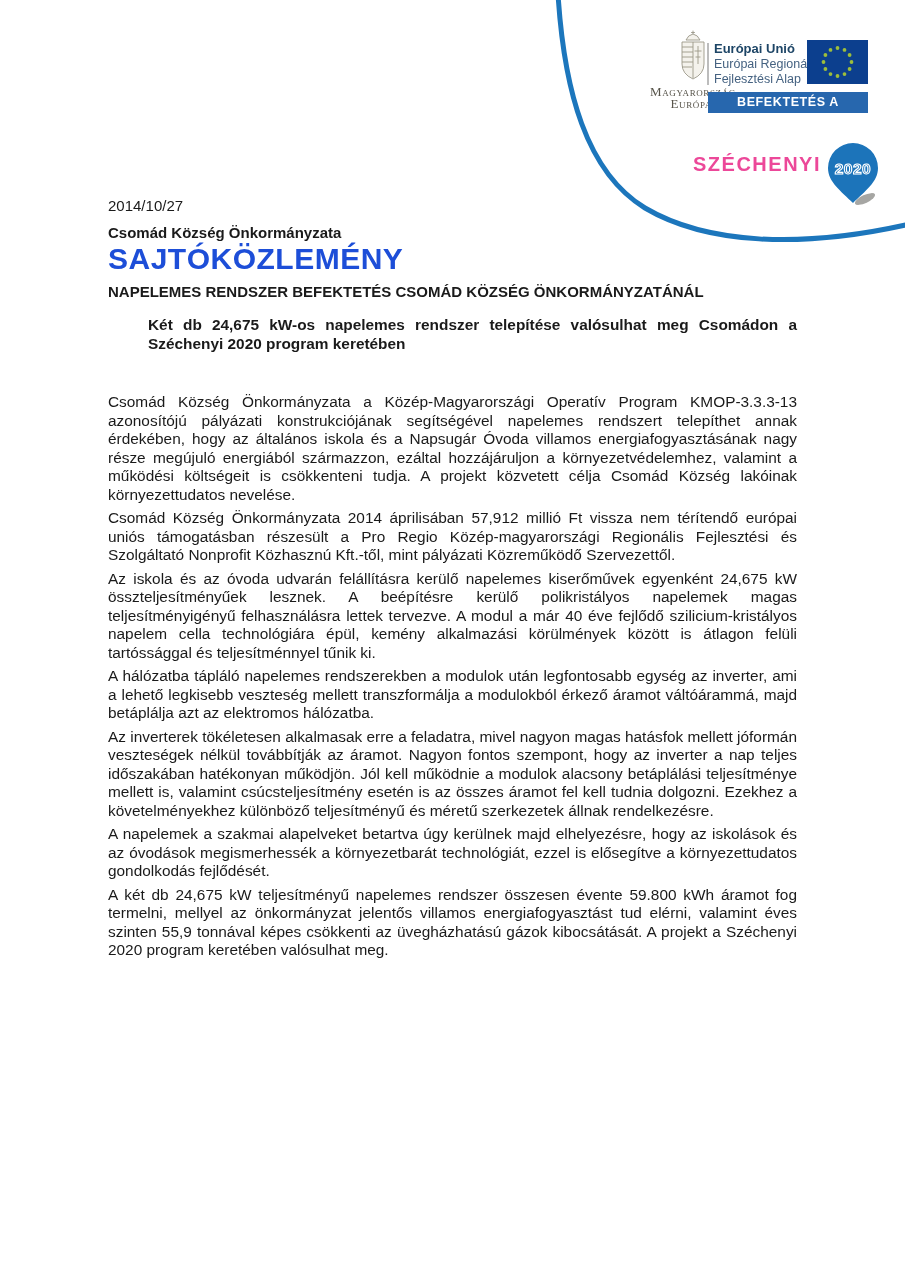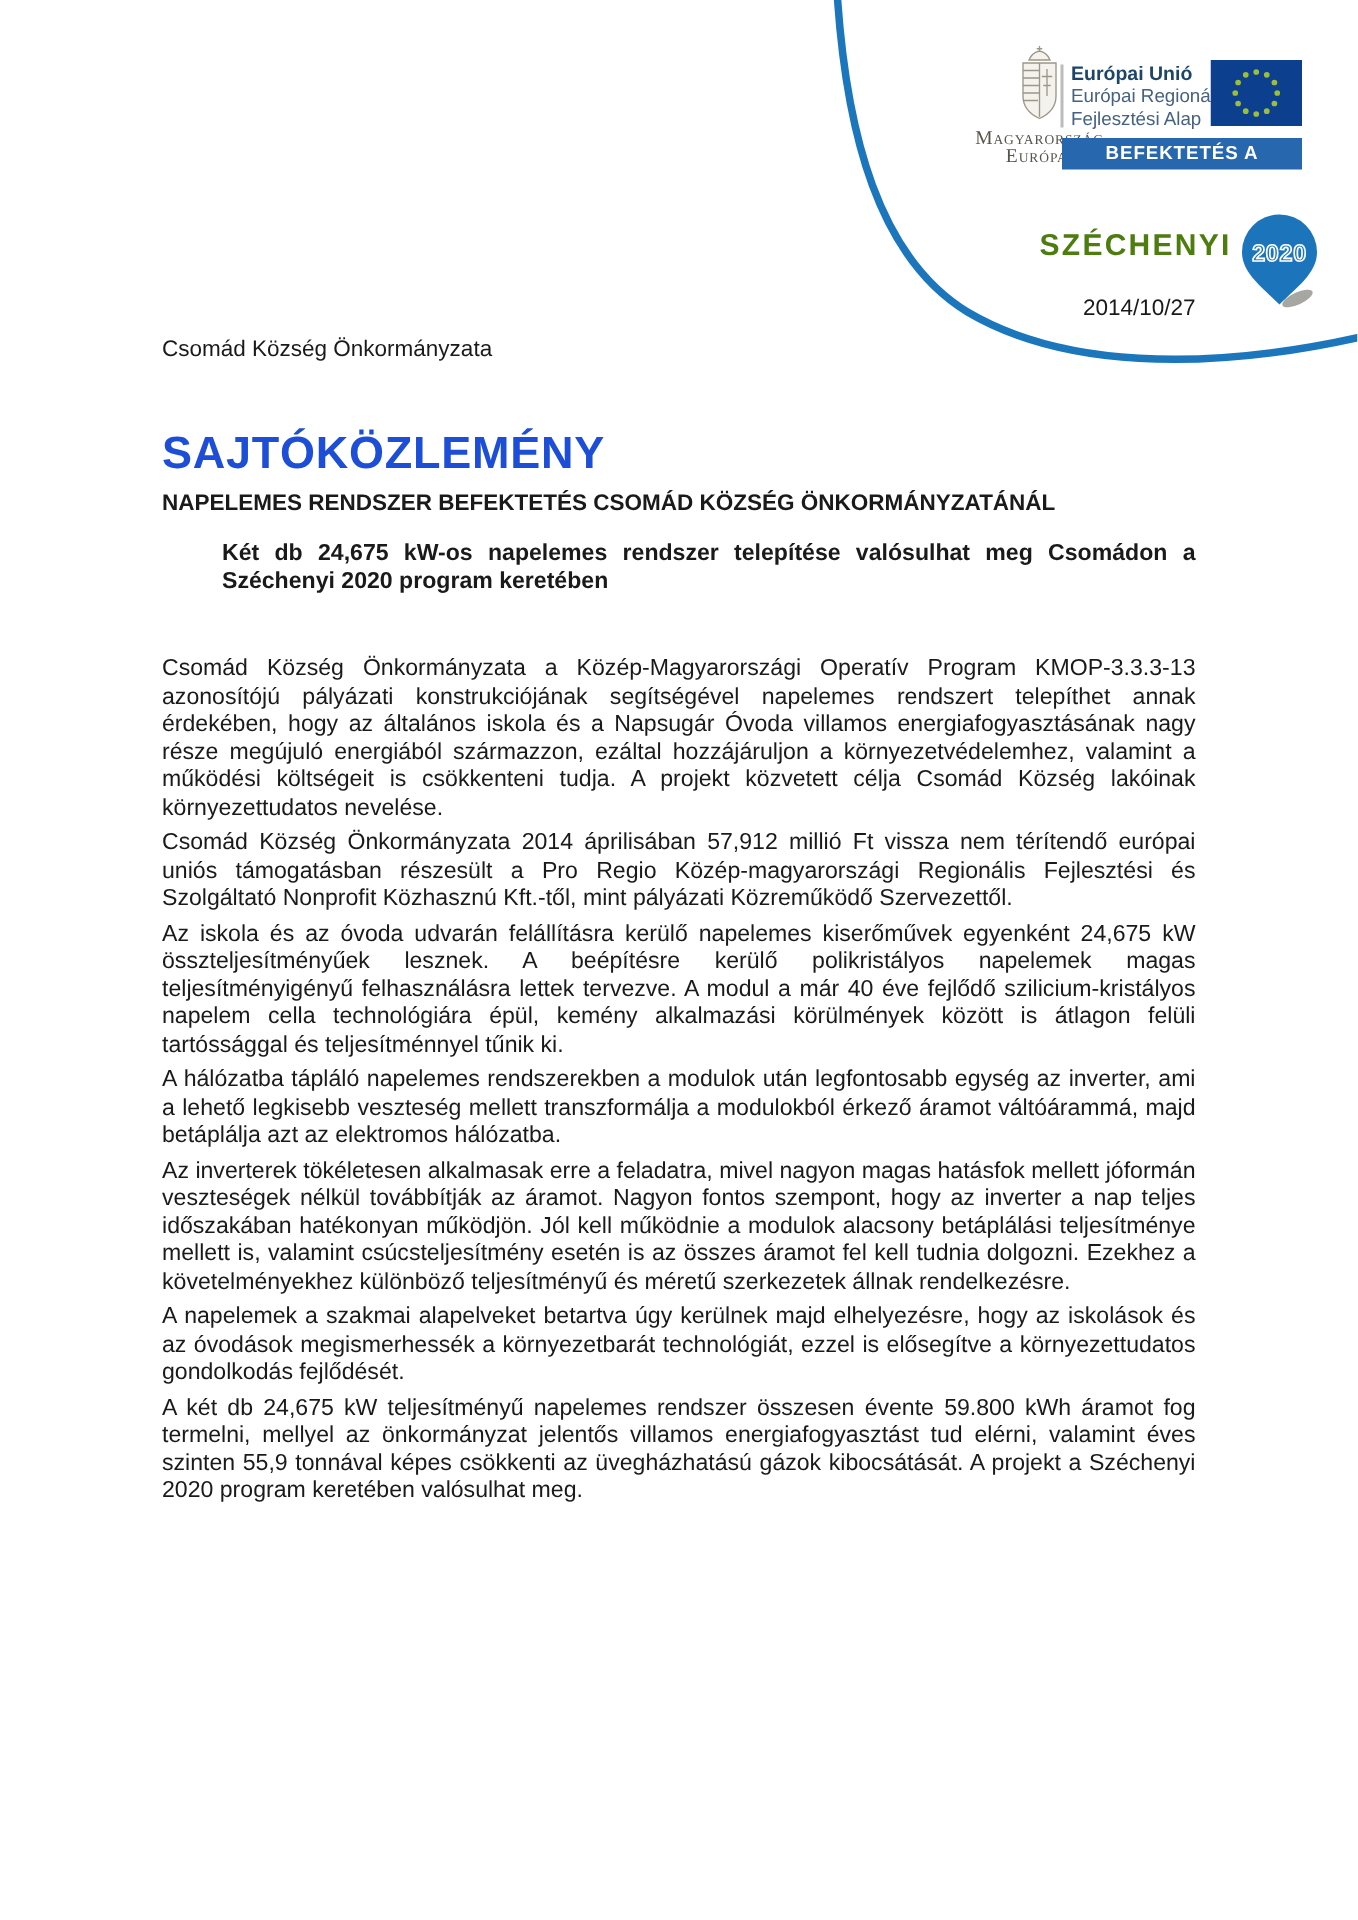--- a/index.html
+++ b/index.html
@@ -44,31 +44,31 @@
     position:absolute; left:708px; top:92px;
     width:160px; height:21px;
     background:#2767ae;
     color:#ffffff; font-weight:bold; font-size:12.5px;
     letter-spacing:0.6px; text-align:center; line-height:21px;
   }
 
   .szechenyi-word {
     position:absolute; right:84px; top:153px;
     font-size:20px; font-weight:bold; letter-spacing:1.5px;
-    color:#4d7c0f;
+    color:#ec4899;
   }
   .szechenyi-pin { position:absolute; left:826px; top:142px; }
 
   
   .content {
     position:absolute; left:108px; top:196px; width:689px;
     font-size:15.4px; line-height:18.5px;
   }
-  .doc-date { font-size:15px; line-height:19px; margin-bottom:8px;text-align:right; }
-  .doc-org  { font-size:15px; line-height:19px; font-weight:normal; margin-bottom:44px; }
+  .doc-date { font-size:15px; line-height:19px; margin-bottom:8px; }
+  .doc-org  { font-size:15px; line-height:19px; font-weight:bold; }
   .doc-title {
     font-size:30px; line-height:34px; font-weight:bold;
     color:#1d4ed8; letter-spacing:0.5px; margin-bottom:6px;
   }
   .doc-headline { font-size:15px; line-height:19px; font-weight:bold; margin-bottom:14px; }
   .doc-lead {
     font-size:15.4px; line-height:19px; font-weight:bold;
     text-align:justify; margin-bottom:40px;margin-left:40px;
   }
   .body-paragraph { text-align:justify; margin-bottom:5px; }

